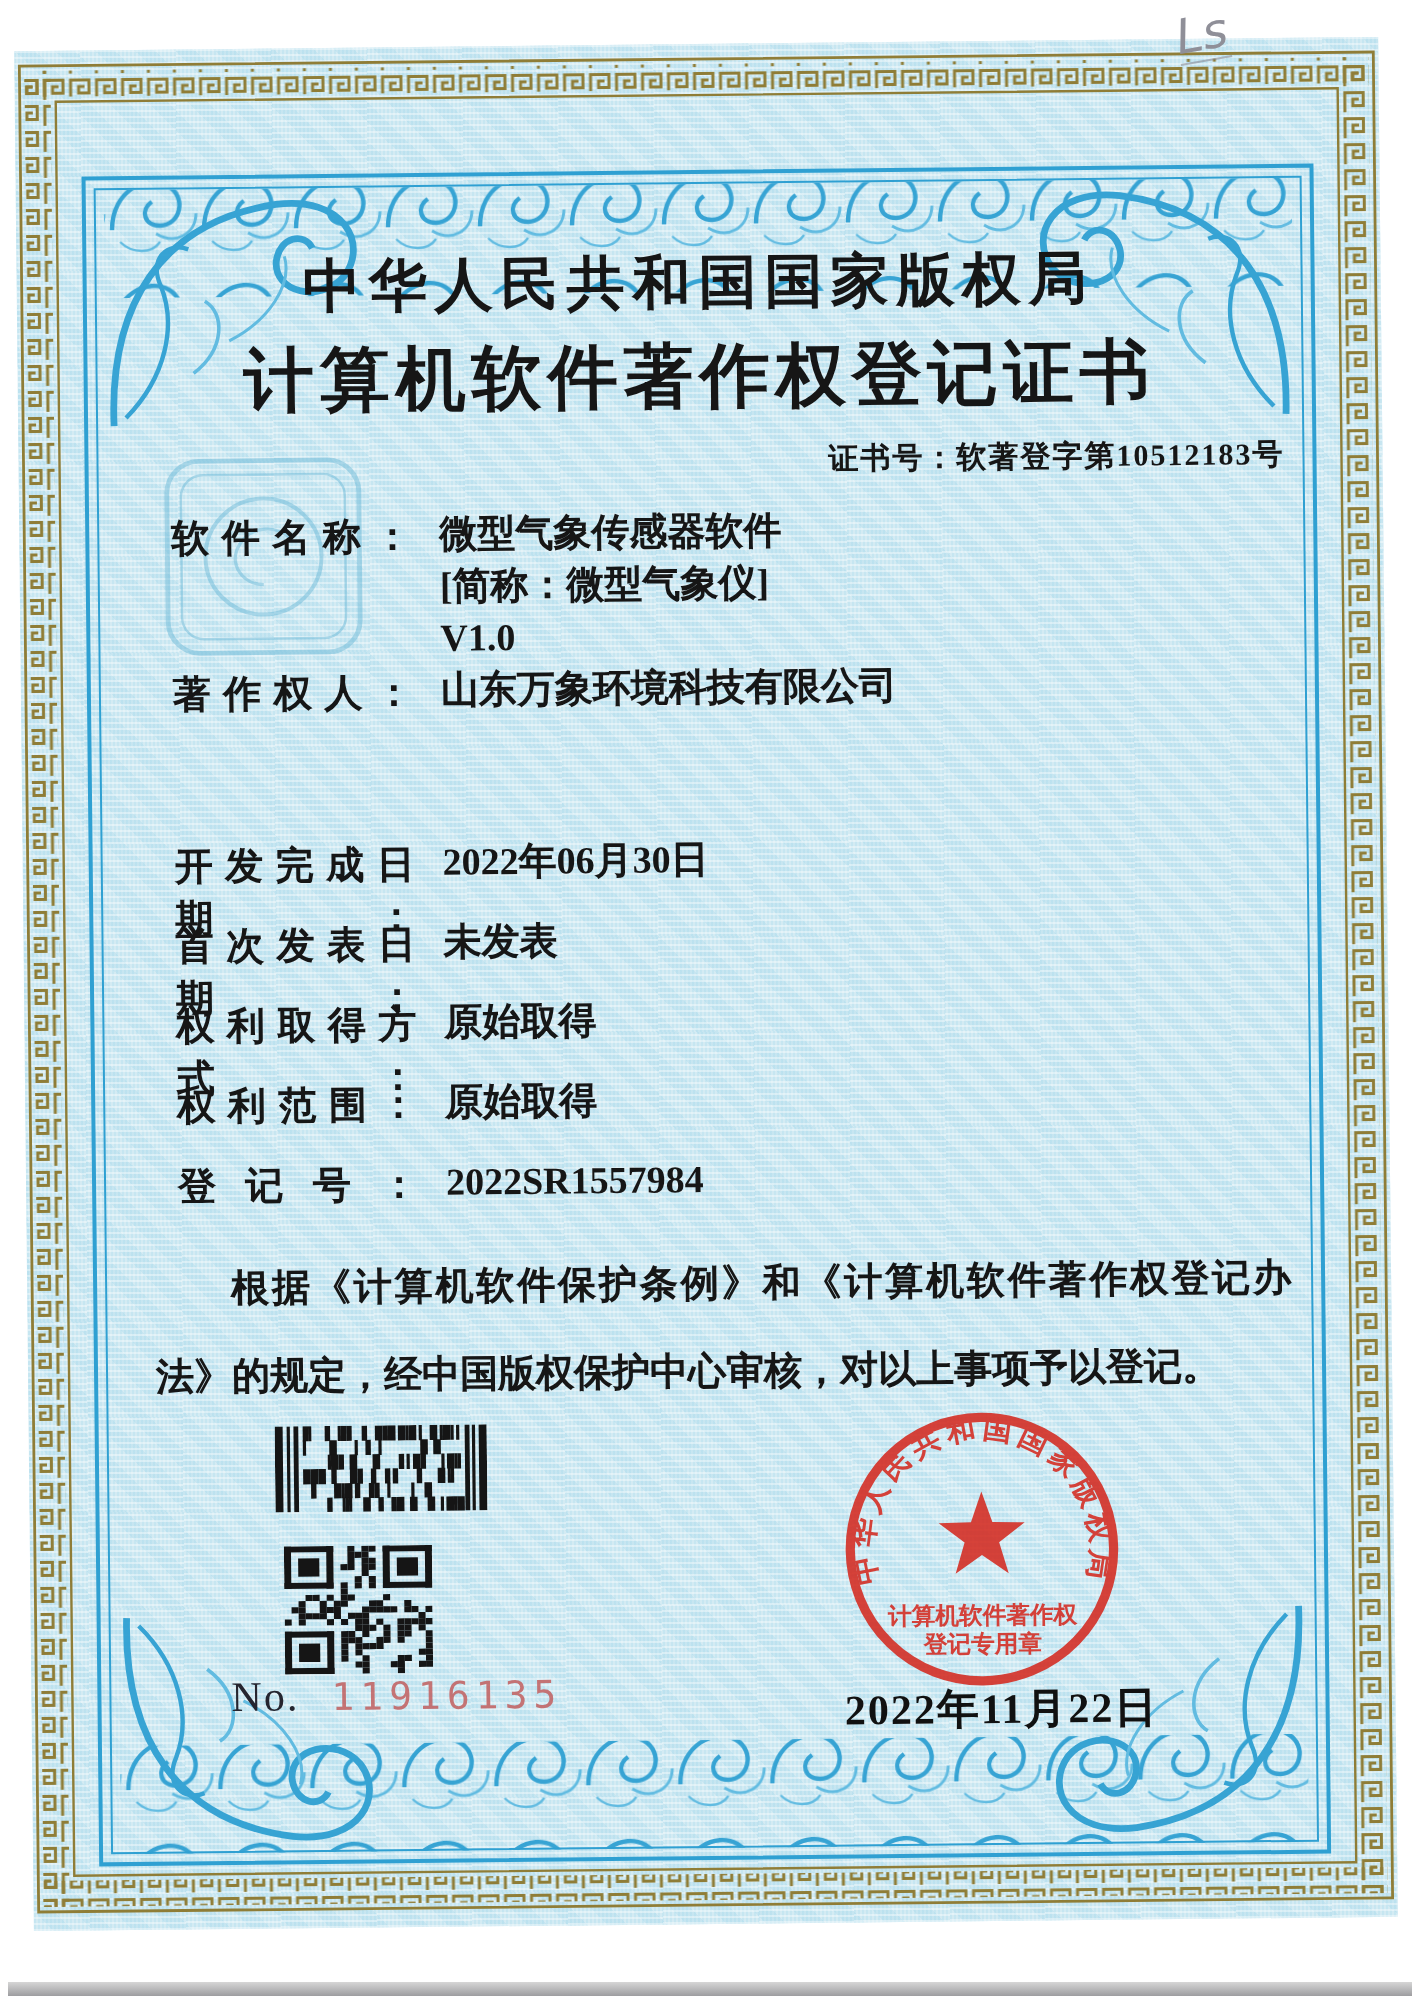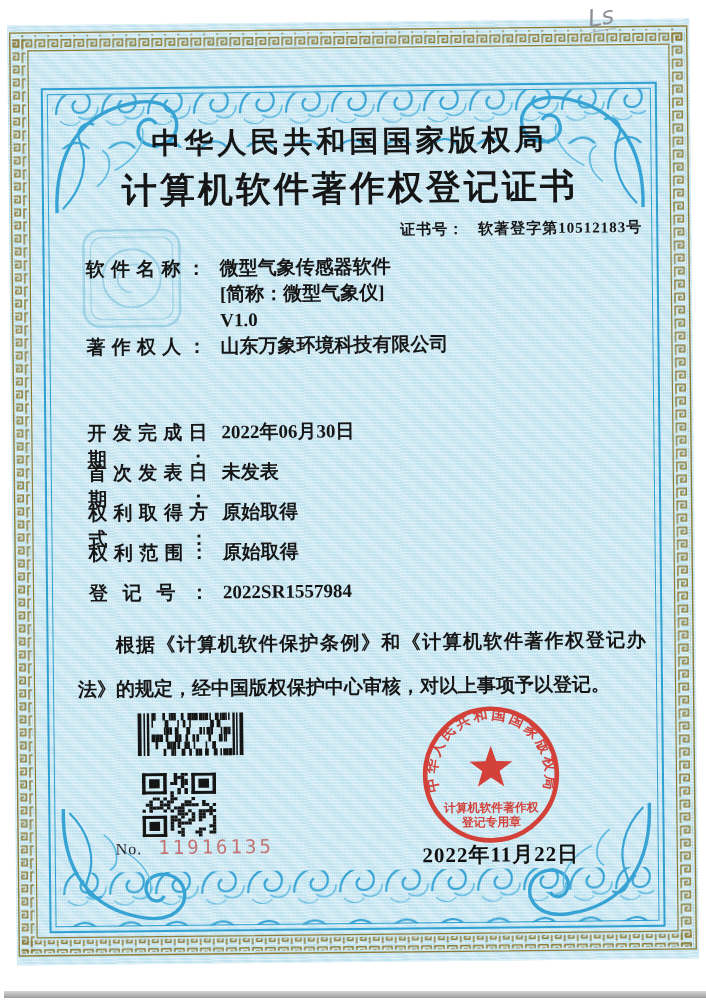--- a/index.html
+++ b/index.html
@@ -15,34 +15,34 @@
       repeating-linear-gradient(0deg, rgba(255,255,255,.40) 0 1px, rgba(255,255,255,0) 1px 3px),
       repeating-linear-gradient(90deg, rgba(150,212,234,.22) 0 1px, rgba(255,255,255,0) 1px 2px),
       repeating-linear-gradient(45deg, rgba(255,255,255,.10) 0 7px, rgba(140,205,230,.12) 7px 14px);
   }
   .deco { position:absolute; left:0; top:0; width:682px; height:938px; }
 
   .txt { position:absolute; color:#161616; font-weight:bold; white-space:nowrap; }
   .authority { left:0; right:0; top:100px; text-align:center; font-size:29px; letter-spacing:4px; }
   .cert-title { left:0; right:0; top:143px; text-align:center; font-size:35px; letter-spacing:3px; }
   .certno { top:199px; right:49px; font-size:15px; letter-spacing:1px; }
-  .certno .lbl { margin-right:14px; }
+  .certno .lbl { margin-right:0; }
 
   .row { position:absolute; left:76px; display:flex; align-items:flex-start; }
   .row .flabel { display:inline-block; width:120px; font-size:19px; font-weight:bold;
     text-align:justify; text-align-last:justify; color:#161616; }
   .row .fvalue { margin-left:14px; font-size:19px; font-weight:bold; color:#161616;
     line-height:26px; white-space:pre-line; }
 
   .statement { position:absolute; left:64px; top:599px; width:568px; font-size:19px;
     font-weight:bold; color:#161616; line-height:44px; text-indent:2em; text-align:justify;
     white-space:normal; }
 
   .serial { position:absolute; left:100px; top:812px; display:flex; align-items:baseline; }
-  .serial .no-lbl { font-size:16px; color:#25252f; letter-spacing:1px; }
+  .serial .no-lbl { font-size:21px; color:#25252f; letter-spacing:1px; }
   .serial .no-num { margin-left:16px; font-family:"DejaVu Sans Mono",monospace;
     font-size:19px; color:#c25f5f; letter-spacing:3px; opacity:.85; }
 
   .issue-date { position:absolute; left:392px; top:820px; width:186px; text-align:center;
     font-size:21px; font-weight:bold; color:#111; letter-spacing:1px; z-index:6; }
 
   .barcode-wrap { position:absolute; left:123px; top:689px; width:106px; height:43px; }
   .qr-wrap { position:absolute; left:127px; top:749px; width:74px; height:64px; }
   .seal-wrap { position:absolute; left:404px; top:682px; width:144px; height:144px; z-index:5; }
 

